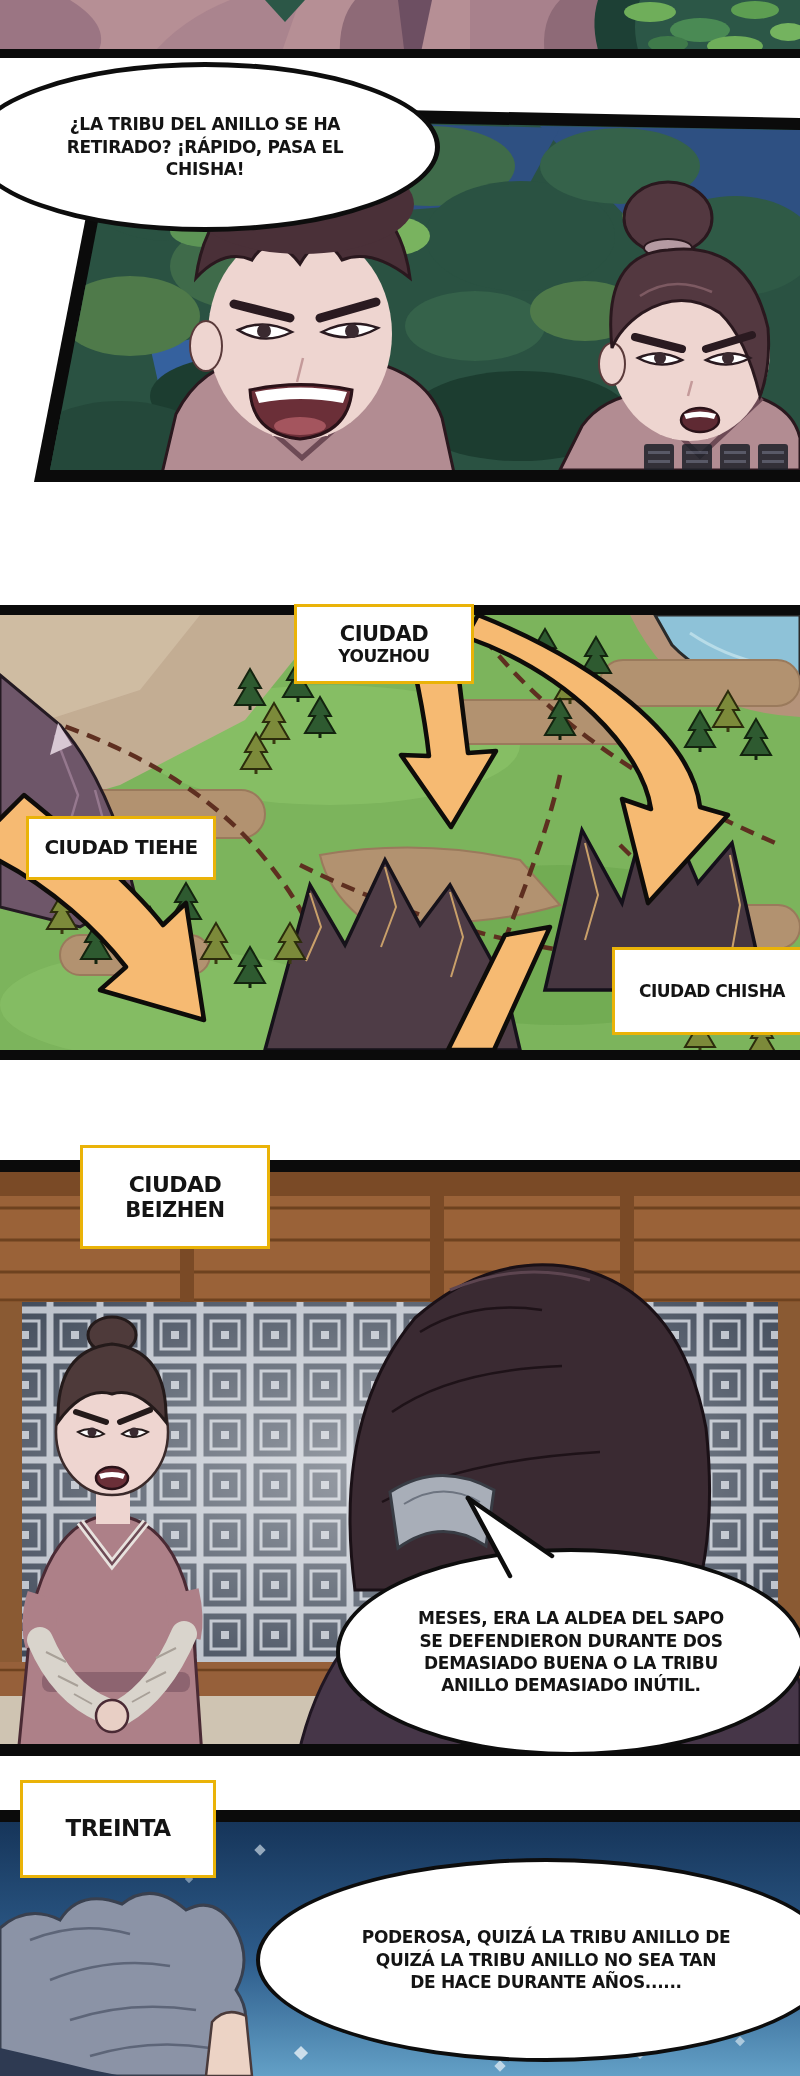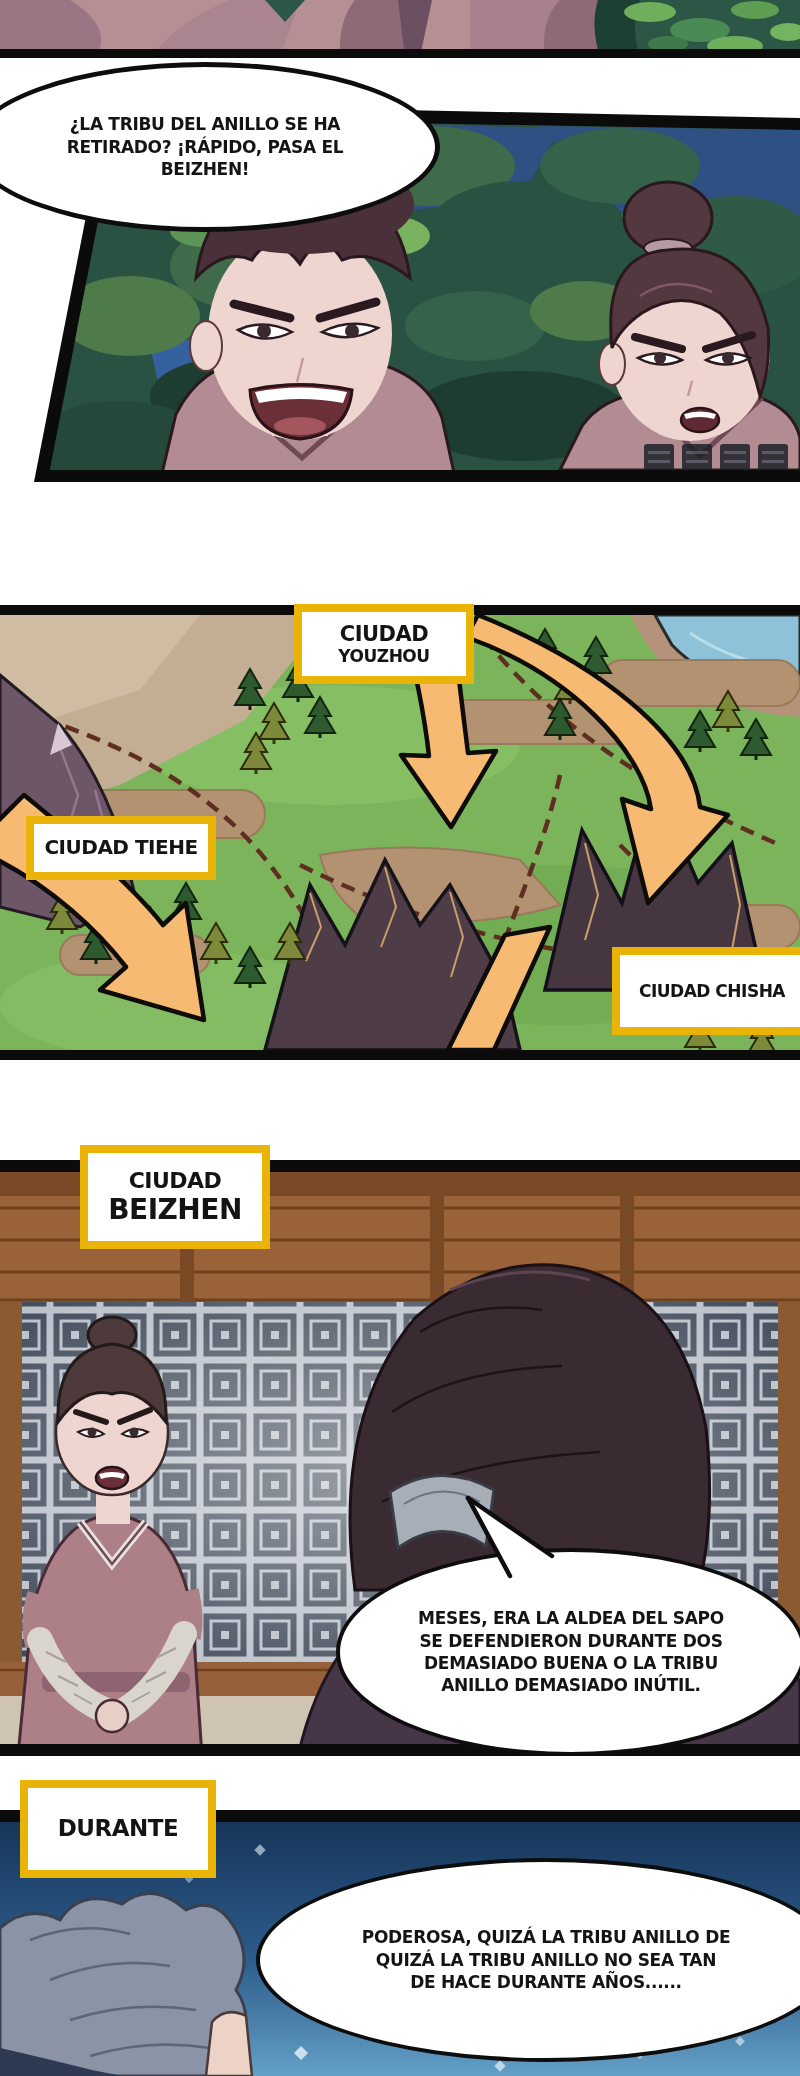--- a/index.html
+++ b/index.html
@@ -1,21 +1,21 @@
 <!DOCTYPE html>
 <html><head>
 <meta charset="utf-8">
 <style>
   html,body{margin:0;padding:0;background:#ffffff;}
   #page{position:relative;width:800px;height:2076px;background:#ffffff;overflow:hidden;
         font-family:"DejaVu Sans","Liberation Sans",sans-serif;}
   .abs{position:absolute;}
   svg{display:block;}
   
-  .map-label{position:absolute;background:#ffffff;border:8px solid #eab308;
+  .map-label{position:absolute;background:#ffffff;border:3px solid #eab308;
              display:flex;flex-direction:column;align-items:center;justify-content:center;
              z-index:6;box-sizing:border-box;}
   .map-label .line{display:block;font-weight:700;color:#141414;letter-spacing:-0.5px;
                    line-height:1.18;white-space:nowrap;}
   
   .bubble{position:absolute;background:#ffffff;border:5px solid #0d0d0d;border-radius:50%;
           display:flex;flex-direction:column;align-items:center;justify-content:center;
           z-index:5;box-sizing:border-box;}
   .bubble .line{display:block;font-weight:700;color:#141414;font-size:17px;line-height:1.32;
                 letter-spacing:-0.3px;text-align:center;white-space:nowrap;}
@@ -146,21 +146,21 @@
           <rect x="762" y="355" width="22" height="3" fill="#4a5160"></rect>
             <rect x="762" y="364" width="22" height="3" fill="#4a5160"></rect>
         </g>
       </g>
     </svg>
   </div>
 
   <div class="bubble" style="left:-30px;top:62px;width:470px;height:170px;">
     <span class="line">¿LA TRIBU DEL ANILLO SE HA</span>
     <span class="line">RETIRADO? ¡RÁPIDO, PASA EL</span>
-    <span class="line">BEIZHEN!</span>
+    <span class="line">CHISHA!</span>
   </div>
 
   <div class="abs" style="left:0;top:605px;width:800px;height:455px;">
     <svg width="800" height="455" viewBox="0 0 800 455">
       <defs>
         <g id="tr">
           <path d="M0,22 L0,27" stroke="#13240f" stroke-width="3"></path>
           <path d="M0,-14 L11,5 L5,5 L15,22 L-15,22 L-5,5 L-11,5 Z" fill="#2e5a30" stroke="#13240f" stroke-width="2"></path>
         </g>
         <g id="tr2">
@@ -319,21 +319,21 @@
         <path d="M46,492 L66,502 M58,516 L78,526 M74,534 L92,544 M176,488 L156,498 M166,512 L146,522 M150,532 L132,542" stroke="#a8a098" stroke-width="2"></path>
         <circle cx="112" cy="556" r="16" fill="#e8cfc5" stroke="#4a2a34" stroke-width="2.5"></circle>
       </g>
       <rect x="0" y="0" width="800" height="12" fill="#0b0b0b"></rect>
       <rect x="0" y="584" width="800" height="12" fill="#0b0b0b"></rect>
     </svg>
   </div>
 
   <div class="map-label" style="left:80px;top:1145px;width:190px;height:104px;">
     <span class="line" style="font-size:22px;">CIUDAD</span>
-    <span class="line" style="font-size:28px;">BEIZHEN</span>
+    <span class="line" style="font-size:21px;">BEIZHEN</span>
   </div>
 
   <div class="bubble" style="left:336px;top:1548px;width:470px;height:208px;border-width:4.5px;">
     <span class="line">MESES, ERA LA ALDEA DEL SAPO</span>
     <span class="line">SE DEFENDIERON DURANTE DOS</span>
     <span class="line">DEMASIADO BUENA O LA TRIBU</span>
     <span class="line">ANILLO DEMASIADO INÚTIL.</span>
   </div>
   <svg class="tail" style="left:440px;top:1492px;" width="140" height="100" viewBox="0 0 140 100">
     <polygon points="28,6 112,64 70,84" fill="#ffffff"></polygon>
@@ -370,21 +370,21 @@
         <path d="M0,266 L0,118 Q28,94 60,110 Q80,78 122,94 Q152,70 186,100 Q216,84 236,120 Q252,150 236,180 Q258,212 230,242 L212,266 Z" fill="#8b93a6" stroke="#39404f" stroke-width="3"></path>
         <path d="M30,130 Q80,110 130,124 M50,170 Q110,146 170,156 M70,210 Q130,190 196,200 M90,246 Q150,228 210,238" fill="none" stroke="#5d6578" stroke-width="2.5"></path>
         <path d="M206,266 L212,212 Q226,196 246,206 L252,266 Z" fill="#ecd3c5" stroke="#4a3a3a" stroke-width="2.5"></path>
         <path d="M0,266 L0,238 Q44,248 92,260 L122,266 Z" fill="#2e3a52"></path>
       </g>
       <rect x="0" y="0" width="800" height="12" fill="#0b0b0b"></rect>
     </svg>
   </div>
 
   <div class="map-label" style="left:20px;top:1780px;width:196px;height:98px;">
-    <span class="line" style="font-size:23px;">DURANTE</span>
+    <span class="line" style="font-size:23px;">TREINTA</span>
   </div>
 
   <div class="bubble" style="left:256px;top:1858px;width:580px;height:204px;border-width:4.5px;">
     <span class="line">PODEROSA, QUIZÁ LA TRIBU ANILLO DE</span>
     <span class="line">QUIZÁ LA TRIBU ANILLO NO SEA TAN</span>
     <span class="line">DE HACE DURANTE AÑOS......</span>
   </div>
 
 </div>
 

